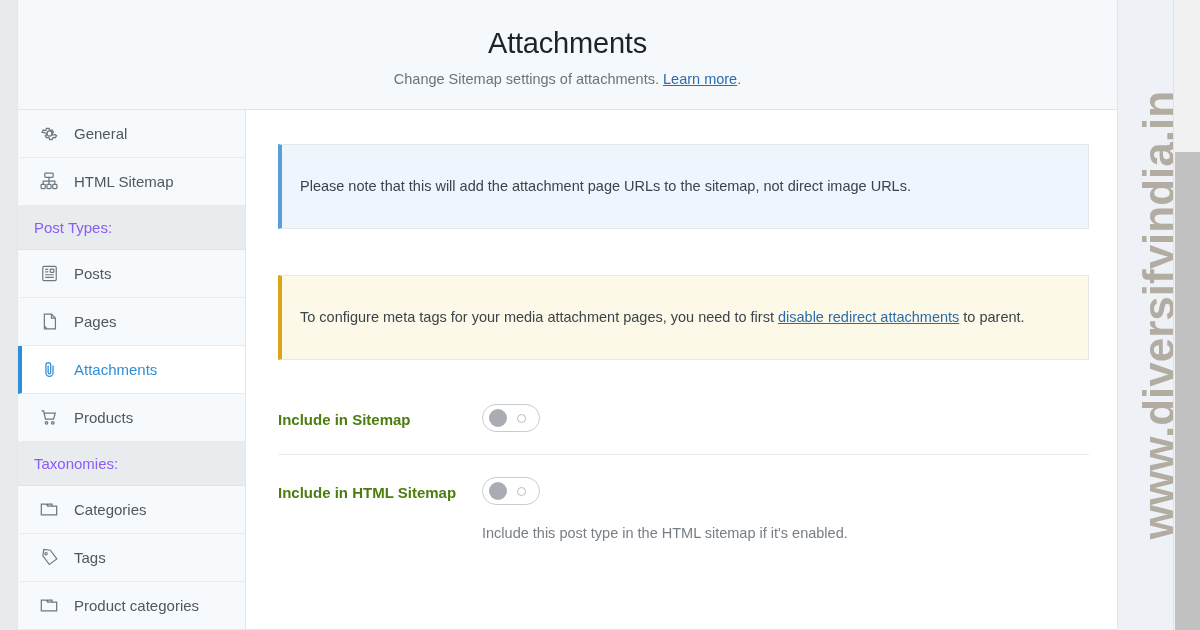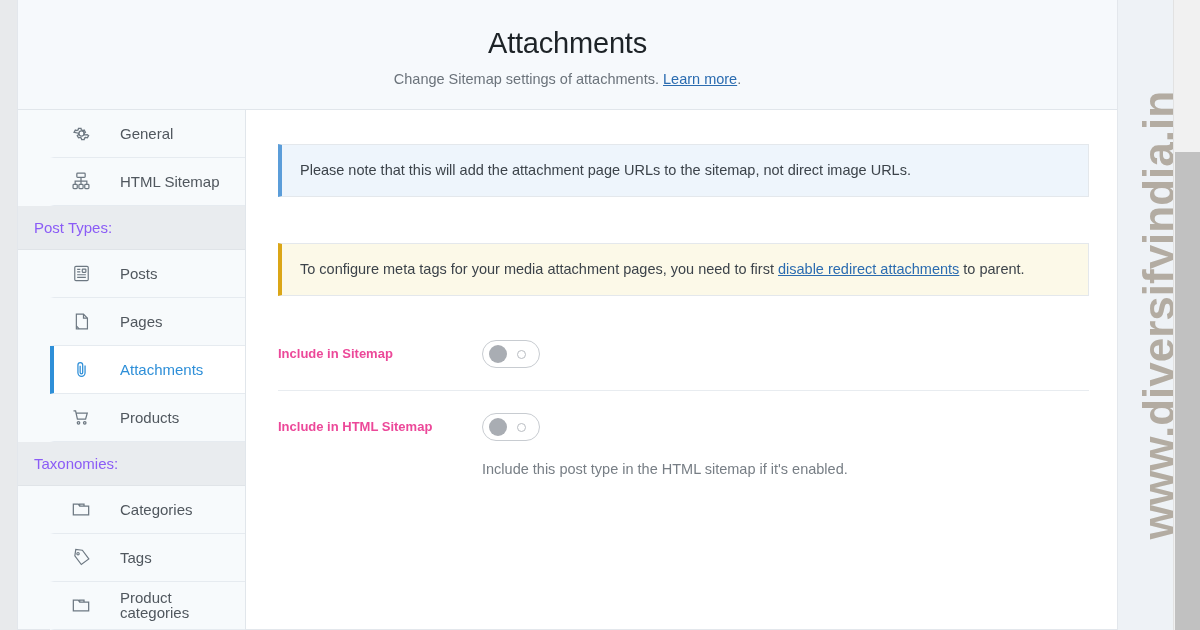--- a/index.html
+++ b/index.html
@@ -96,29 +96,28 @@
   
   .sidebar {
     flex: 0 0 228px;
     width: 228px;
     background: #f7fafc;
     border-right: 1px solid #e1e6eb;
   }
   .nav-item {
     display: flex;
     align-items: center;
-    gap: 28px;
+    gap: 14px;
     height: 48px;
     padding: 0 14px 0 16px;
     border-bottom: 1px solid #e6ebf0;
     border-left: 4px solid transparent;
     color: #50575e;
     font-size: 15px;
     background: #f7fafc;
-    margin-left: 32px;
   }
   .nav-item .nav-label { line-height: 1; }
   .nav-item.active {
     background: #ffffff;
     border-left-color: #2e8fd8;
     color: #2e8fd8;
   }
   .nav-group {
     height: 44px;
     display: flex;
@@ -149,21 +148,21 @@
     min-width: 0;
   }
 
   .notice {
     border: 1px solid #e4e8ec;
     border-left-width: 4px;
     border-left-style: solid;
     font-size: 14.5px;
     color: #3c434a;
     line-height: 1.6;
-    padding: 14px 18px;
+    padding: 30px 18px;
     width: 811px;
   }
   .notice-info {
     background: #eef5fc;
     border-left-color: #5b9dd9;
     margin-bottom: 46px;
   }
   .notice-warning {
     background: #fcf9e8;
     border-left-color: #dba617;
@@ -179,22 +178,22 @@
     align-items: flex-start;
     padding-bottom: 22px;
     width: 811px;
   }
   .setting-row.divided { border-bottom: 1px solid #e8ecf0; }
   .setting-row + .setting-row { padding-top: 22px; }
 
   .setting-label {
     flex: 0 0 204px;
     width: 204px;
-    font-size: 13px;
-    color: #ec4899;
+    font-size: 15px;
+    color: #4d7c0f;
     font-weight: 600;
     padding-top: 6px;
     line-height: 1.3;
   }
   .setting-control { flex: 1 1 auto; }
 
   .toggle {
     width: 58px;
     height: 28px;
     border-radius: 14px;

